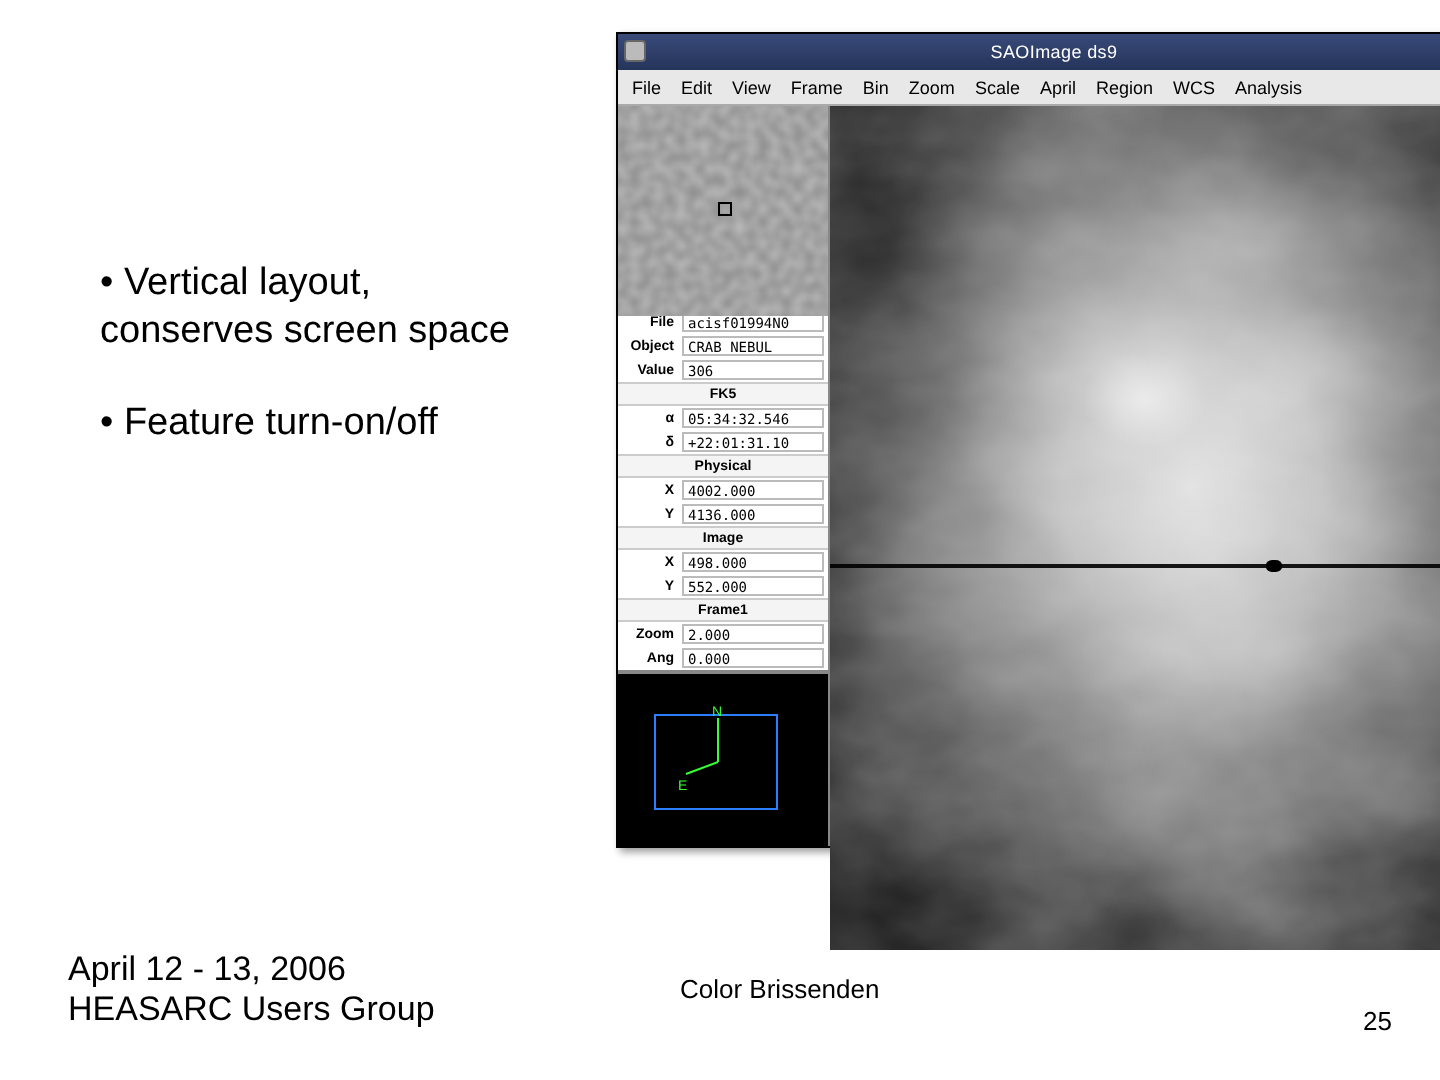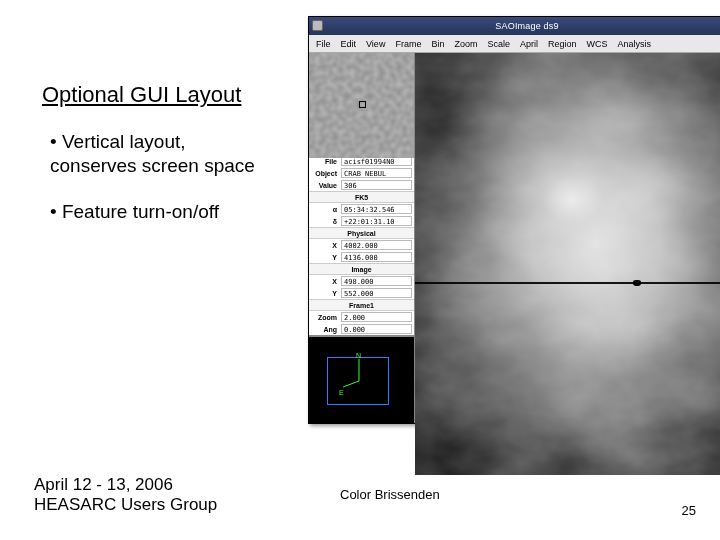--- a/index.html
+++ b/index.html
@@ -40,21 +40,20 @@
   .panner-frame { position: absolute; left: 18px; top: 20px; width: 62px; height: 48px; border: 1px solid #2b7fff; }
   .mainview { flex: 1; background: #000; position: relative; }
   .nebula { position: absolute; inset: 0; }
   .cutline { position: absolute; left: 0; right: 0; top: 62%; height: 2px; background: #000; opacity: 0.9; }
   .cutdot { position:absolute; width:8px; height:6px; background:#000; top:61.4%; left:66%; border-radius:40%; }
 </style>
 </head>
 <body>
 
 <div class="slide">
-  <div class="heading">Optional GUI Layout</div>
   <div class="bullets">
     <ul>
       <li>Vertical layout, conserves screen space</li>
       <li>Feature turn-on/off</li>
     </ul>
   </div>
   <div class="footer-left">
     <span>April 12 - 13, 2006</span>
     <span class="footer-line2">HEASARC Users Group</span>
   </div>

